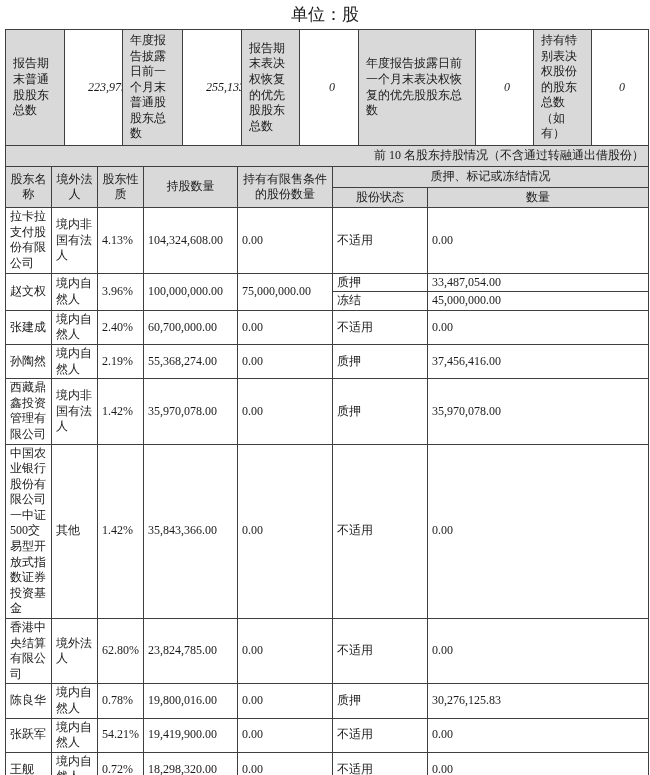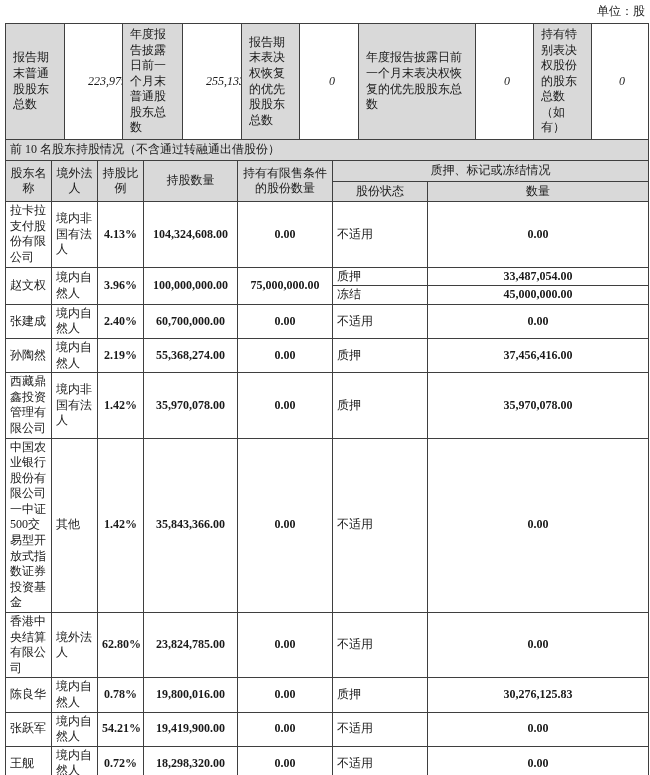--- a/index.html
+++ b/index.html
@@ -2,36 +2,36 @@
 <html><head>
 <meta charset="utf-8">
 <style>
   html, body { margin: 0; padding: 0; background: #ffffff; }
   .page {
     width: 650px; height: 775px; overflow: hidden; box-sizing: border-box;
     background: #ffffff; color: #1a1a1a;
     font-family: "Liberation Serif", "DejaVu Serif", serif;
     padding: 2px 2px 0 5px;
   }
-  .unit-line { text-align: right; font-size: 12px; padding: 1px 3px 3px 0; }
+  .unit-line { text-align: center; font-size: 17px; padding: 1px 3px 3px 0; }
   table { border-collapse: collapse; table-layout: fixed; width: 643px; }
   td, th {
     border: 1px solid #3f3f3f; font-size: 12px; line-height: 1.3;
     padding: 1px 4px; vertical-align: middle; font-weight: normal;
     box-sizing: border-box; overflow: hidden;
   }
   
   .top td.lab { background: #d9d9d9; text-align: left; padding: 2px 7px; height: 116px; }
   .top td.val { text-align: right; padding: 2px 23px; height: 116px; font-style: italic; }
   
   .main { margin-top: -1px; }
-  .banner { background: #d9d9d9; text-align: left; height: 21px; }
+  .banner { background: #d9d9d9; text-align: right; height: 21px; }
   .main th { background: #d9d9d9; text-align: center; padding: 2px 3px; }
   .cell-left { text-align: left; }
-  .cell-right { text-align: center; white-space: nowrap; font-weight: bold; }
+  .cell-right { text-align: left; white-space: nowrap; }
 </style>
 </head>
 <body>
 
 <div class="page">
 
   <div class="unit-line">单位：股</div>
 
   <table class="top">
     <colgroup>
@@ -72,21 +72,21 @@
         <col style="width:95px">
         <col style="width:221px">
     </colgroup>
     <thead>
       <tr>
         <td class="banner" colspan="7">前 10 名股东持股情况（不含通过转融通出借股份）</td>
       </tr>
       <tr>
         <th rowspan="2">股东名称</th>
         <th rowspan="2">境外法人</th>
-        <th rowspan="2">持股比例</th>
+        <th rowspan="2">股东性质</th>
         <th rowspan="2">持股数量</th>
         <th rowspan="2">持有有限售条件的股份数量</th>
         <th colspan="2">质押、标记或冻结情况</th>
       </tr>
       <tr>
         <th>股份状态</th>
         <th>数量</th>
       </tr>
     </thead>
     <tbody id="holders-tbody">

